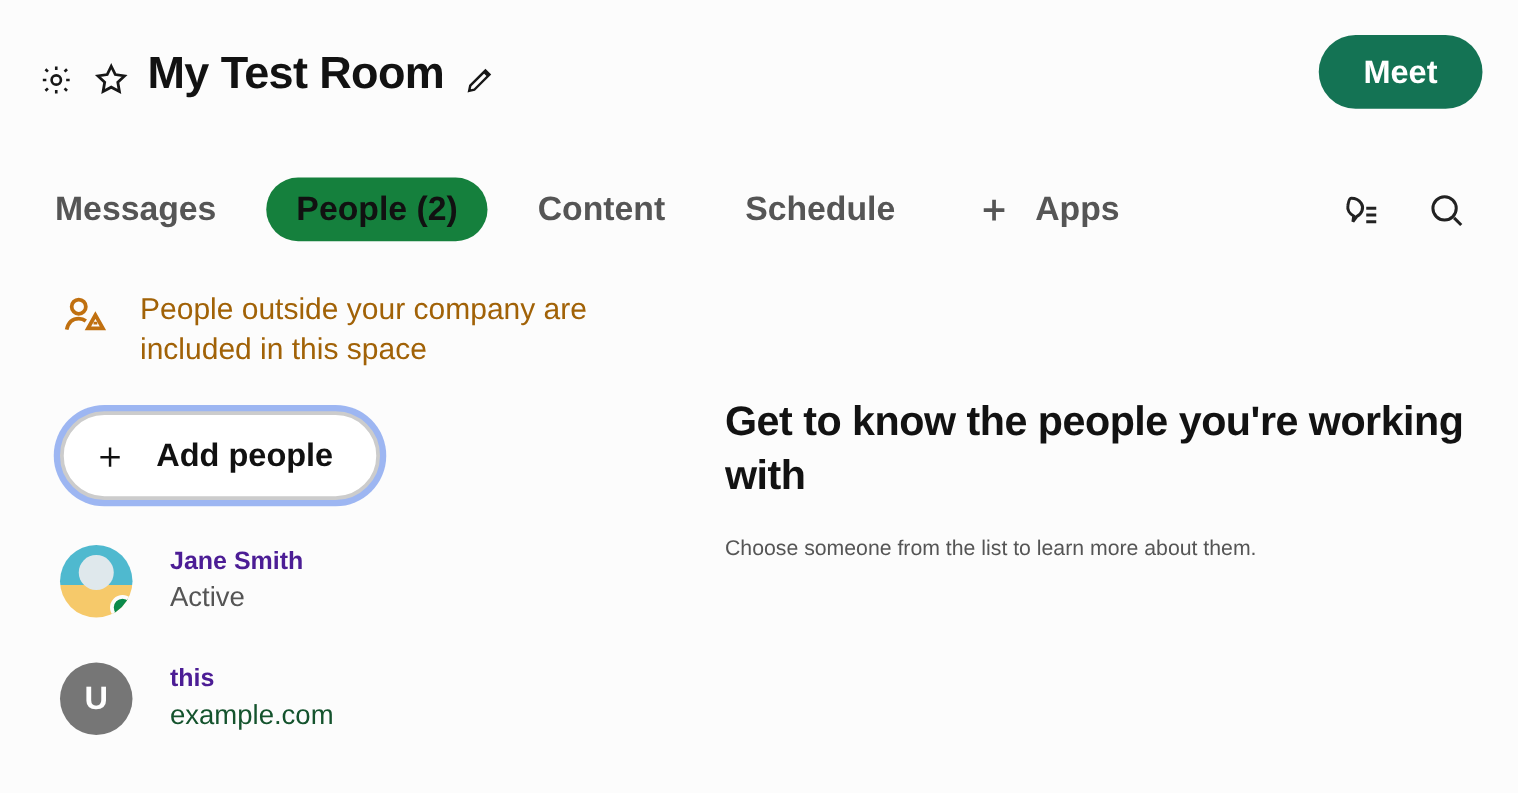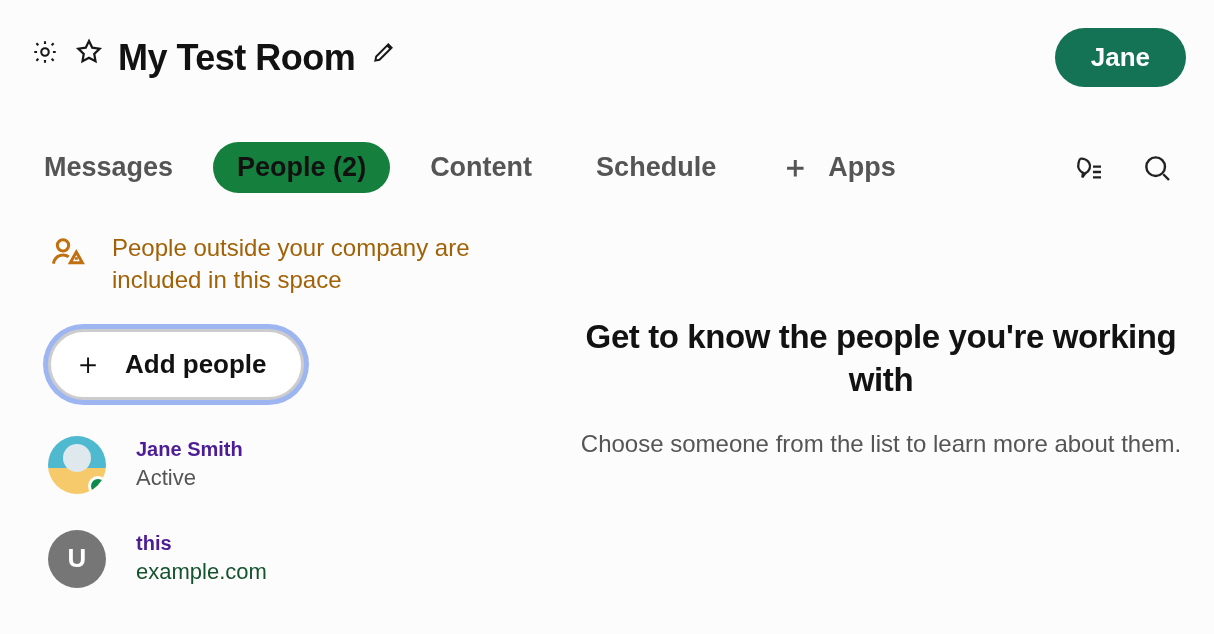--- a/index.html
+++ b/index.html
@@ -10,21 +10,21 @@
       height: 634px;
       overflow: hidden;
       color: #121212;
     }
 
     .header {
       display: flex;
       align-items: center;
       padding: 28px 28px 0 30px;
     }
-    .header-left { display: flex; align-items: flex-start; gap: 14px; flex: 1; }
+    .header-left { display: flex; align-items: flex-end; gap: 14px; flex: 1; }
     .gear-icon, .star-icon, .edit-icon { width: 30px; height: 30px; display:flex; align-items:center; justify-content:center; cursor:pointer; color:#171717;}
     .room-title { font-size: 36px; font-weight: 800; letter-spacing: -0.5px; }
     .meet-btn {
       background: #147354; color: #fff; border: none; border-radius: 999px;
       padding: 14px 36px; font-size: 26px; font-weight: 700; cursor: pointer;
     }
 
     .tabs-row {
       display: flex; align-items: center; gap: 16px;
       padding: 50px 0 0 44px;
@@ -66,23 +66,23 @@
     .avatar.jane { background: linear-gradient(180deg,#4fb9cf 0%, #4fb9cf 55%, #f6c96a 55%, #f6c96a 100%); display:flex; align-items:flex-start; justify-content:center; overflow:hidden;}
     .avatar.jane::before{
       content:""; position:absolute; top:8px; width:28px; height:28px; border-radius:50%; background:#dfe8ec;
     }
     .status-dot{ position:absolute; right:-2px; bottom:-2px; width:20px; height:20px; border-radius:50%; background:#0b8a4b; border:3px solid #fcfcfc;}
     .avatar.grey{ background:#767676; display:flex; align-items:center; justify-content:center; color:#fff; font-size:26px; font-weight:600;}
     .p-name{ font-size:20px; font-weight:700; color:#4c1d95;}
     .p-sub{ font-size:22px; color:#555; margin-top:4px;}
     .p-sub.ext{ color:#14532d; }
 
-    .right-col{ flex:1; padding: 118px 32px 0 40px; text-align:center;}
+    .right-col{ flex:1; padding: 118px 32px 0 40px; }
     .get-title{ font-size:33px; font-weight:800; line-height:1.3; letter-spacing:-0.4px;}
-    .get-sub{ margin-top:26px; font-size:24px; color:#555; line-height:1.35;}
+    .get-sub{ margin-top:26px; font-size:17px; color:#555; line-height:1.35;}
   </style>
 </head>
 <body>
 
 <div class="header">
   <div class="header-left">
     <span class="gear-icon">
       <svg viewBox="0 0 24 24" width="28" height="28" fill="none" stroke="currentColor" stroke-width="1.8">
         <circle cx="12" cy="12" r="3.2"></circle>
         <path d="M12 2.8v2.4M12 18.8v2.4M4.6 4.6l1.7 1.7M17.7 17.7l1.7 1.7M2.8 12h2.4M18.8 12h2.4M4.6 19.4l1.7-1.7M17.7 6.3l1.7-1.7"></path>
@@ -93,21 +93,21 @@
         <path d="M12 3.2l2.6 5.3 5.9.9-4.3 4.1 1 5.8L12 16.6 6.8 19.3l1-5.8L3.5 9.4l5.9-.9L12 3.2z"></path>
       </svg>
     </span>
     <h1 class="room-title">My Test Room</h1>
     <span class="edit-icon">
       <svg viewBox="0 0 24 24" width="26" height="26" fill="none" stroke="currentColor" stroke-width="1.8">
         <path d="M4 20l3.8-.8L19 8 16 5 4.8 16.2 4 20zM15 6l3 3"></path>
       </svg>
     </span>
   </div>
-  <button class="meet-btn">Jane</button>
+  <button class="meet-btn">Meet</button>
 </div>
 
 <div class="tabs-row">
   <span class="tab msgs">Messages</span>
   <span class="tab active">People (2)</span>
   <span class="tab">Content</span>
   <span class="tab">Schedule</span>
   <span class="tab apps-tab">
     <span class="plus-sm">＋</span>
     <span>Apps</span>

